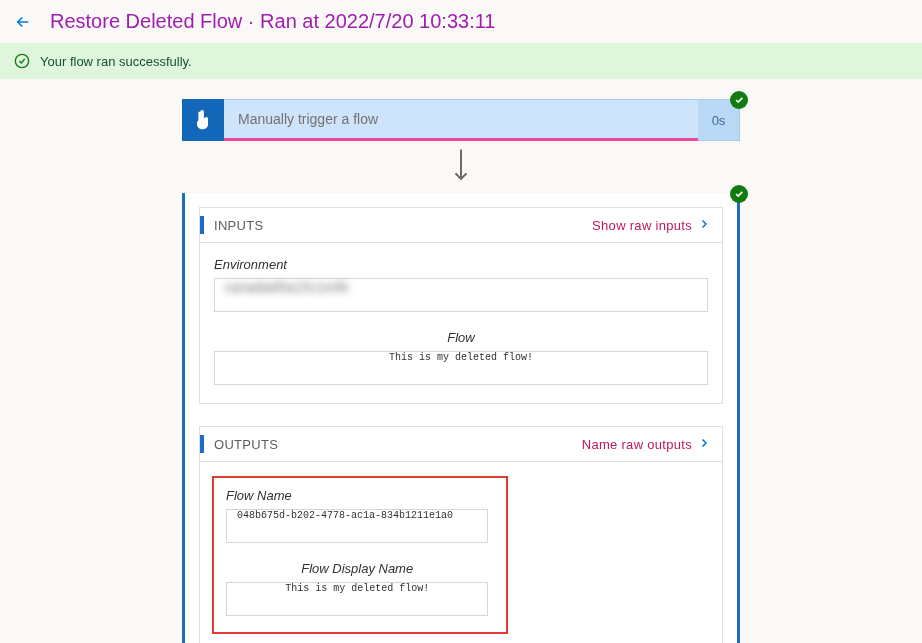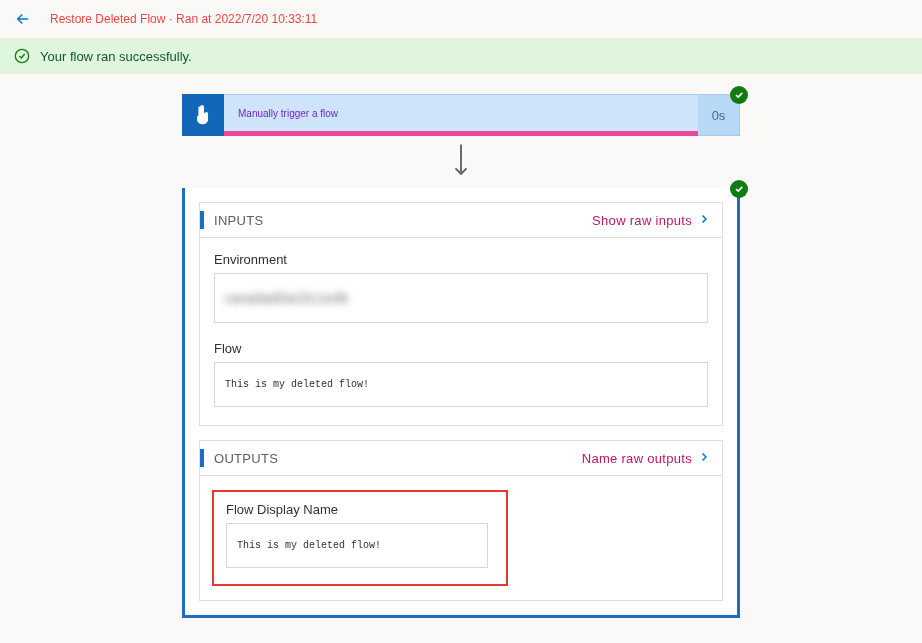--- a/index.html
+++ b/index.html
@@ -18,22 +18,22 @@
       padding: 10px 14px;
       background: #faf9f8;
       gap: 18px;
     }
     .back-arrow {
       color: #0078d4;
       cursor: pointer;
       display: inline-flex;
     }
     .header-title {
-      font-size: 12px;
-      color: #ef4444;
+      font-size: 20px;
+      color: #a21caf;
     }
     .success-bar {
       background: #dff6dd;
       padding: 10px 14px;
       display: flex;
       align-items: center;
       gap: 10px;
       color: #14532d;
       font-size: 13px;
     }
@@ -78,24 +78,24 @@
       align-items: center;
       justify-content: center;
       flex-shrink: 0;
     }
     .step-title {
       flex: 1;
       background: #cde4fa;
       display: flex;
       align-items: center;
       padding: 0 14px;
-      font-size: 10px;
-      color: #6d28d9;
+      font-size: 14px;
+      color: #737373;
       border-top: 1px solid #a8c9ea;
-      border-bottom: 5px solid #ec4899;
+      border-bottom: 3px solid #ec4899;
     }
     .step-duration {
       width: 42px;
       background: #b9d8f5;
       display: flex;
       align-items: center;
       justify-content: center;
       color: #3b6c9b;
       font-size: 13px;
       border-top: 1px solid #a8c9ea;
@@ -113,21 +113,21 @@
     }
     .expanded-body {
       border-left: 3px solid #1b6ec2;
       border-right: 3px solid #1b6ec2;
       border-bottom: 3px solid #1b6ec2;
       background: #ffffff;
       padding: 14px 14px 14px 14px;
     }
     .section-panel {
       border: 1px solid #e1dfdd;
-      margin-bottom: 14px;
+      margin-bottom: 22px;
     }
     .section-header {
       display: flex;
       align-items: center;
       justify-content: space-between;
       padding: 8px 12px 8px 0;
       border-bottom: 1px solid #e1dfdd;
       font-size: 13px;
       letter-spacing: 0.3px;
       color: #605e5c;
@@ -153,40 +153,41 @@
     .section-link .chevron {
       color: #0078d4;
     }
     .section-body {
       padding: 14px 14px 18px 14px;
     }
     .field-label {
       font-size: 13px;
       color: #323130;
       margin-bottom: 6px;
+      font-style: italic;
     }
     .field-value {
       border: 1px solid #d6d6d6;
-      padding: 16px 10px;
+      padding: 0 10px;
       font-size: 14px;
       color: #323130;
       background: #fff;
       min-height: 34px;
     }
     .field-value.mono {
       font-family: "Consolas", "Courier New", monospace;
       font-size: 10px;
     }
     .field-value.blurred {
       color: transparent;
       text-shadow: 0 0 7px rgba(100,100,100,0.9);
       user-select: none;
     }
     .field-group { margin-bottom: 18px; }
-    .field-group:last-child { margin-bottom: 0; }
+    .field-group:last-child { margin-bottom: 0; text-align: center; }
     .red-highlight-box {
       border: 2px solid #e23b2e;
       padding: 10px 18px 16px 12px;
       margin-left: -2px;
       margin-right: -2px;
       width: 60%;
     }
     .outputs-body { position: relative; padding: 14px; }
   </style>
 </head>
@@ -285,20 +286,24 @@
             <span class="chevron">
               <svg width="12" height="12" viewBox="0 0 24 24" fill="none" stroke="#0078d4" stroke-width="3">
                 <path d="M9 5l7 7-7 7"></path>
               </svg>
             </span>
           </div>
         </div>
         <div class="outputs-body">
           <div class="red-highlight-box">
             <div class="field-group">
+              <div class="field-label">Flow Name</div>
+              <div class="field-value mono">048b675d-b202-4778-ac1a-834b1211e1a0</div>
+            </div>
+            <div class="field-group">
               <div class="field-label">Flow Display Name</div>
               <div class="field-value mono">This is my deleted flow!</div>
             </div>
           </div>
         </div>
       </div>
 
     </div>
   </div>
 

